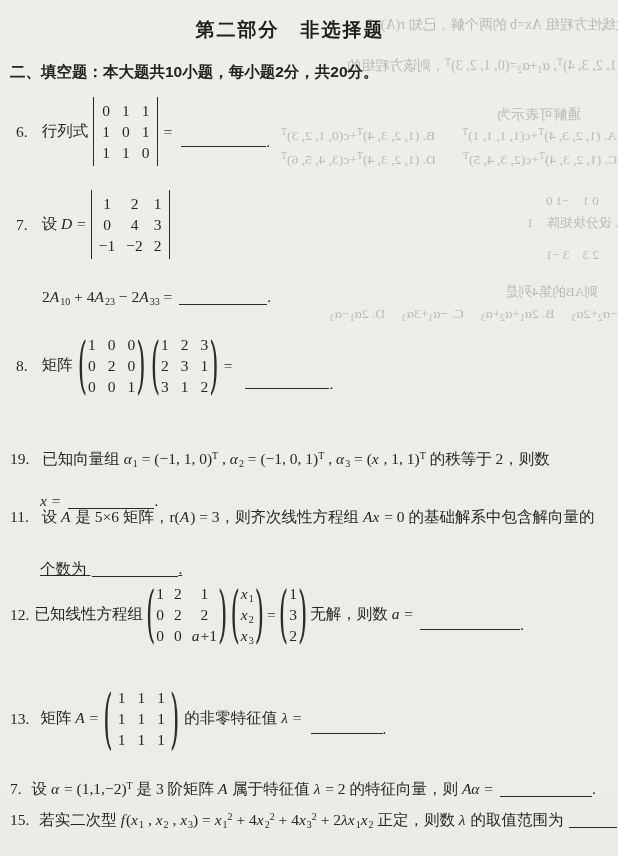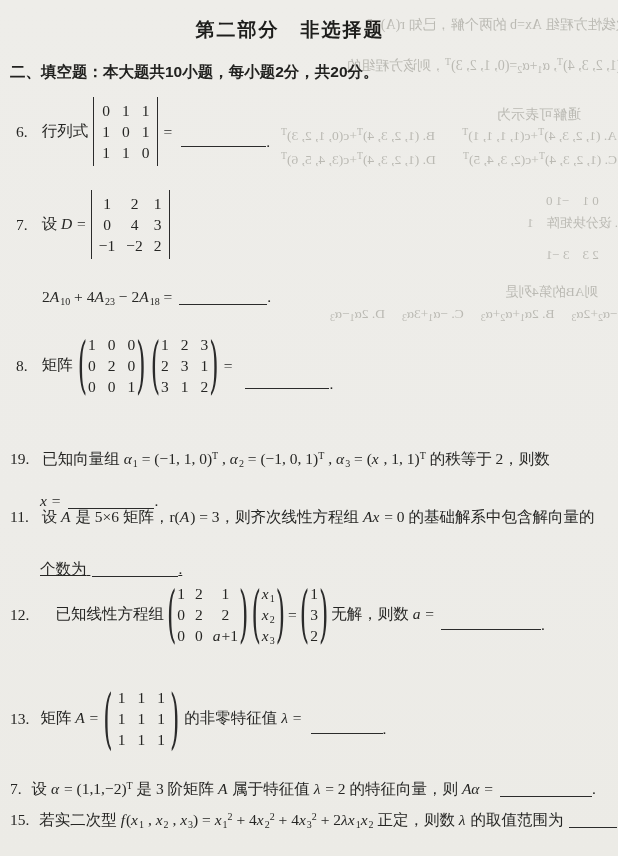--- a/index.html
+++ b/index.html
@@ -101,21 +101,21 @@
         <span>0</span>
         <span>4</span>
         <span>3</span>
         <span>−1</span>
         <span>−2</span>
         <span>2</span>
       </span>
   </div>
 
   <div class="row" style="top:288px;left:42px;">
-    <span class="txt">2<i>A</i><sub>10</sub> + 4<i>A</i><sub>23</sub> − 2<i>A</i><sub>18</sub> =</span>
+    <span class="txt">2<i>A</i><sub>10</sub> + 4<i>A</i><sub>23</sub> − 2<i>A</i><sub>33</sub> =</span>
     <span class="blank" style="width:88px;margin-left:3px;"></span><span>.</span>
   </div>
 
   <div class="row mrow" style="top:334px;left:16px;">
     <span class="qnum">8.</span>
     <span class="txt">矩阵</span>
     <span class="pwrap">
         <span class="paren paren-l"></span>
         <span class="matrix" style="grid-template-columns: repeat(3, auto);">
           <span>1</span>
@@ -165,21 +165,21 @@
   <div class="row" style="top:507px;left:10px;">
     <span class="qnum">11.</span>
     <span class="txt">设 <i>A</i> 是 5×6 矩阵，r(<i>A</i>) = 3，则齐次线性方程组 <i>Ax</i> = 0 的基础解系中包含解向量的</span>
   </div>
   <div class="row" style="top:559px;left:40px;text-decoration:underline;">
     <span class="txt">个数为</span>
     <span class="blank" style="width:86px;margin-left:2px;"></span><span>.</span>
   </div>
 
   <div class="row mrow" style="top:583px;left:10px;gap:3px;">
-    <span class="qnum" style="margin-right:23px;">12.</span>
+    <span class="qnum" style="margin-right:2px;">12.</span>
     <span class="txt">已知线性方程组</span>
     <span class="pwrap">
         <span class="paren paren-l"></span>
         <span class="matrix" style="column-gap: 10px; grid-template-columns: repeat(3, auto);">
           <span>1</span>
           <span>2</span>
           <span>1</span>
           <span>0</span>
           <span>2</span>
           <span>2</span>

